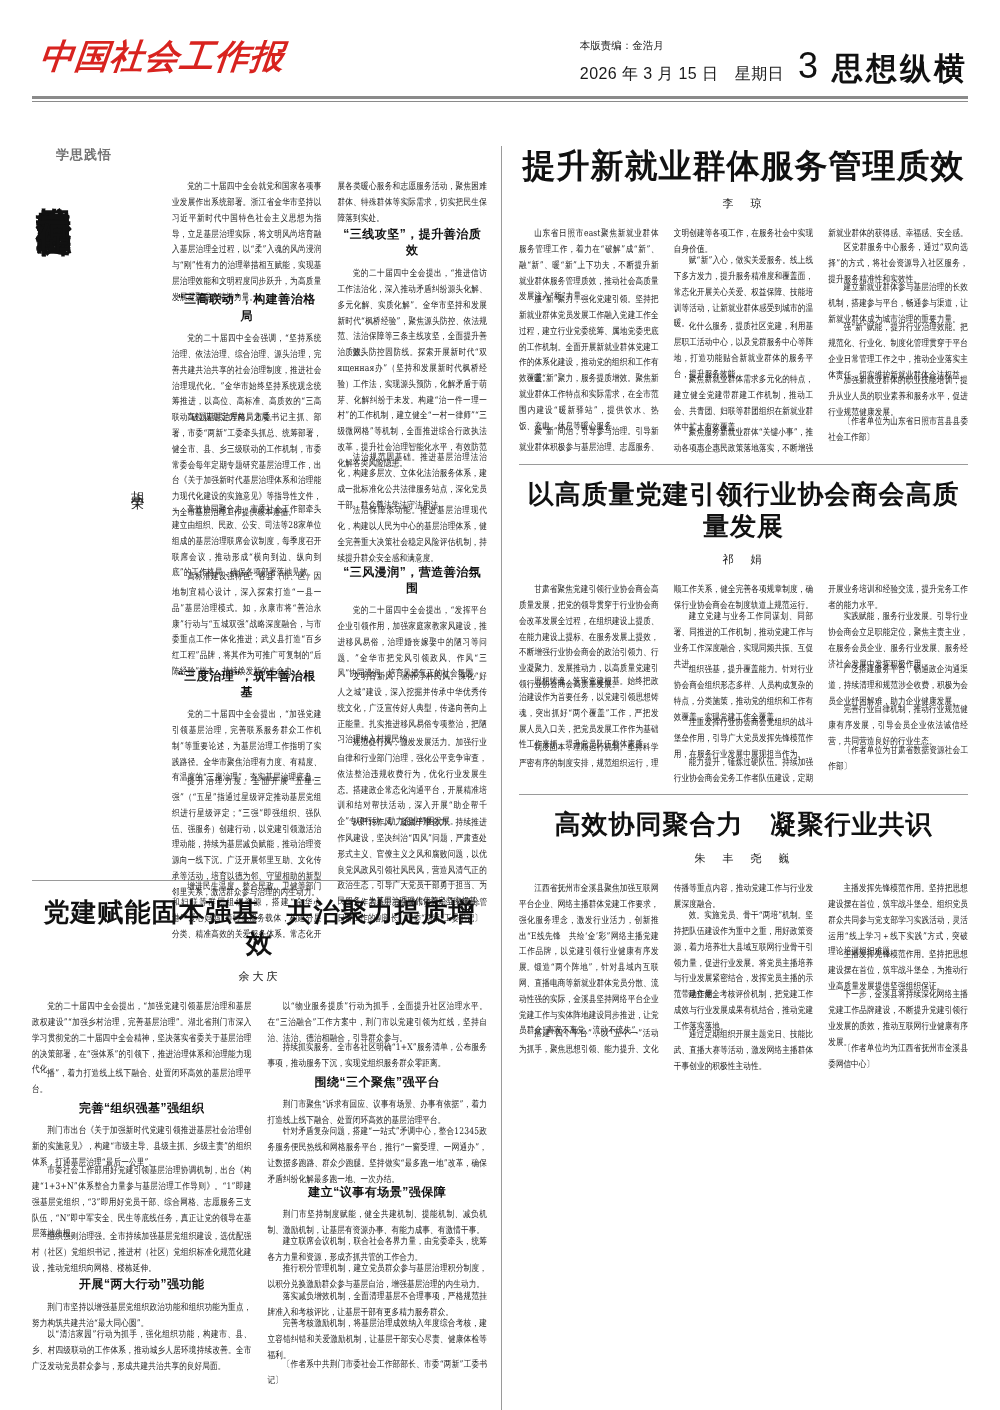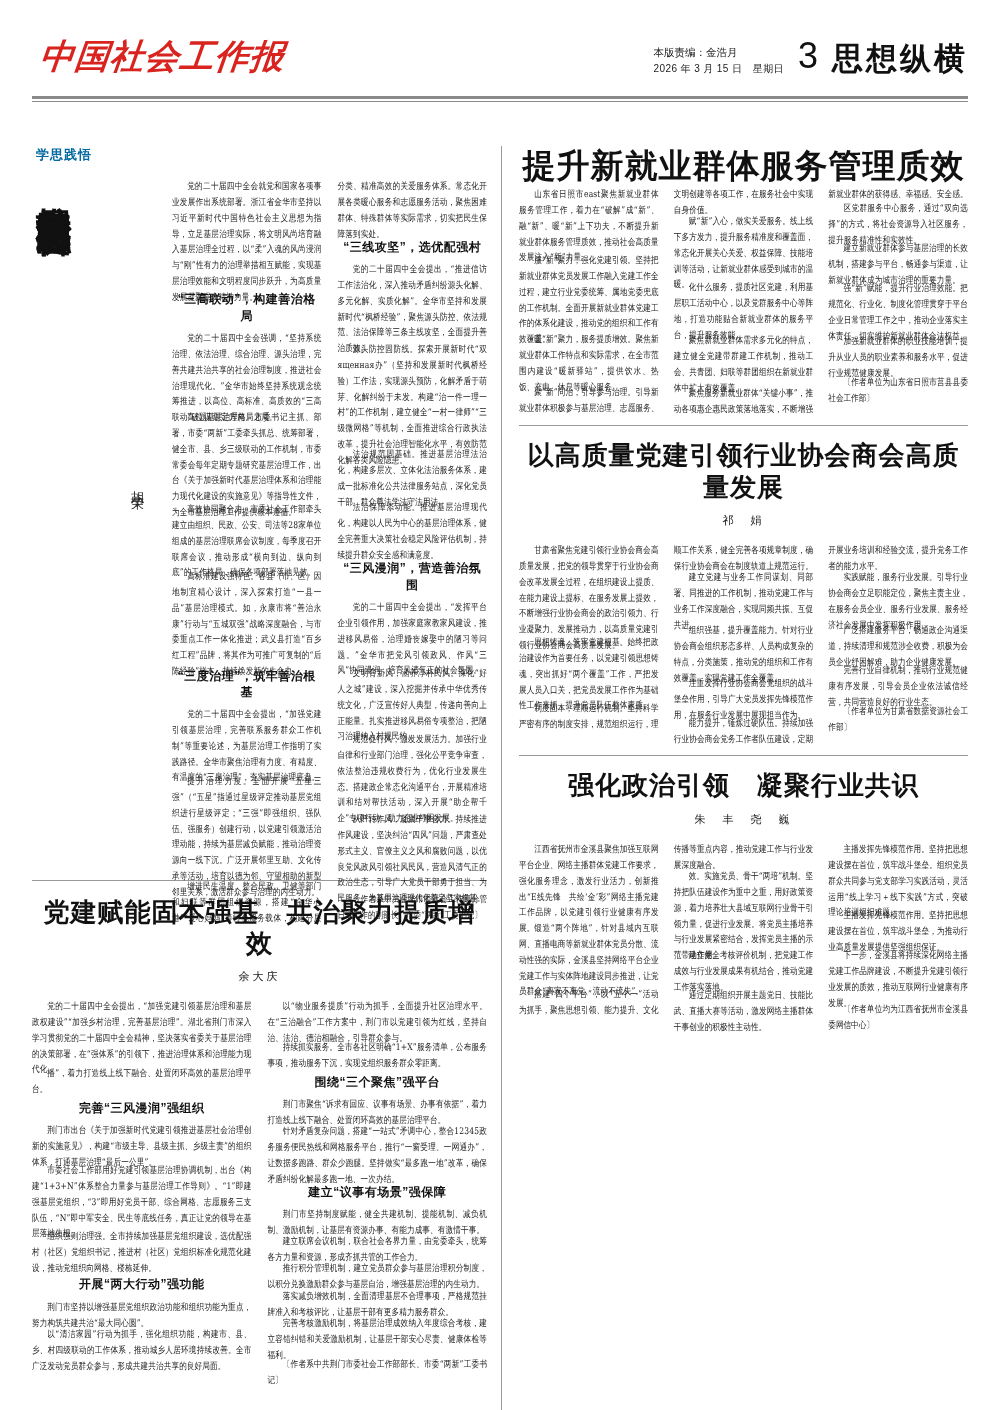--- a/index.html
+++ b/index.html
@@ -19,37 +19,37 @@
     font-family:"DejaVu Serif",serif;
     font-size:34px;font-weight:700;color:#d8231f;
     letter-spacing:1px;
     font-style:italic;
     transform:skewX(-6deg);
     white-space:nowrap;
   }
   .head-right{position:absolute;right:0;top:0;display:flex;align-items:flex-end;gap:14px;}
   .head-meta{text-align:left;font-family:"Liberation Sans","DejaVu Sans",sans-serif;line-height:1.5;}
   .head-meta .editor{font-size:10.5px;color:#1a1a1a;}
-  .head-meta .date{font-size:10px;color:#1a1a1a;letter-spacing:.4px;}
+  .head-meta .date{font-size:16px;color:#1a1a1a;letter-spacing:.4px;margin-top:8px;}
   .pageno{font-size:36px;font-weight:400;color:#111;line-height:1;font-family:"Liberation Sans","DejaVu Sans",sans-serif;padding-bottom:2px;}
   .section-title{font-size:31px;font-weight:700;color:#111;line-height:1;letter-spacing:3px;padding-bottom:2px;}
   .rule-thick{margin:6px 32px 0 32px;height:3px;background:#8a8a8a;}
   .rule-thin{margin:2px 32px 0 32px;height:1px;background:#8a8a8a;}
 
   
   .body-area{position:absolute;left:32px;top:108px;right:32px;bottom:18px;}
   .vdivider{position:absolute;top:0;bottom:0;width:1px;background:#9a9a9a;left:469px;}
 
   .left-zone{position:absolute;left:0;top:0;width:455px;}
   .right-zone{position:absolute;left:487px;top:0;width:449px;}
 
   .kicker{
     font-family:"Liberation Sans","DejaVu Sans",sans-serif;
-    font-size:13px;font-weight:700;color:#0369a1;letter-spacing:1px;
-    margin:0 0 10px 4px;
+    font-size:13px;font-weight:700;color:#737373;letter-spacing:1px;
+    margin:0 0 10px 24px;
   }
 
   
   .art1{position:relative;height:690px;}
   .art1-head{position:absolute;left:4px;top:6px;width:132px;height:560px;}
   .vtitle{
     writing-mode:vertical-rl;text-orientation:upright;
     font-family:"DejaVu Serif",serif;
     font-size:35px;font-weight:700;line-height:1.02;letter-spacing:1px;
     height:540px;
@@ -147,21 +147,21 @@
             <span>“三高联动”，构建善治格局</span>
           </div>
           <p class="ptext">党的二十届四中全会强调，“坚持系统治理、依法治理、综合治理、源头治理，完善共建共治共享的社会治理制度，推进社会治理现代化。”金华市始终坚持系统观念统筹推进，以高位、高标准、高质效的“三高联动”破题基层治理格局之局。</p>
           <p class="ptext">高位谋划定方向。市委书记主抓、部署，市委“两新”工委牵头抓总、统筹部署，健全市、县、乡三级联动的工作机制，市委常委会每年定期专题研究基层治理工作，出台《关于加强新时代基层治理体系和治理能力现代化建设的实施意见》等指导性文件，为全市基层治理工作提供根本遵循。</p>
           <p class="ptext">高效协同聚合力。市委社会工作部牵头建立由组织、民政、公安、司法等28家单位组成的基层治理联席会议制度，每季度召开联席会议，推动形成“横向到边、纵向到底”的工作格局，确保各项部署落地见效。</p>
           <p class="ptext">高标准建设强特色。各县（市、区）因地制宜精心设计，深入探索打造“一县一品”基层治理模式。如，永康市将“善治永康”行动与“五城双强”战略深度融合，与市委重点工作一体化推进；武义县打造“百乡红工程”品牌，将其作为可推广可复制的“后陈经验”样本，持续焕发新的生命力。</p>
           <div class="sub">“三度治理”，筑牢善治根基</div>
           <p class="ptext">党的二十届四中全会提出，“加强党建引领基层治理，完善联系服务群众工作机制”等重要论述，为基层治理工作指明了实践路径。金华市聚焦治理有力度、有精度、有温度的“三度治理”，夯实基层治理底盘。</p>
           <p class="ptext">提升治理力度。全面开展“五星三强”（“五星”指通过星级评定推动基层党组织进行星级评定；“三强”即强组织、强队伍、强服务）创建行动，以党建引领激活治理动能，持续为基层减负赋能，推动治理资源向一线下沉。广泛开展邻里互助、文化传承等活动，培育以德为邻、守望相助的新型邻里关系，激活群众参与治理的内生动力。</p>
           <p class="ptext">增进民生温度。整合民政、卫健等部门和妇联等群团组织资源，搭建“金华心港”“爱心妈妈”等特色服务载体，构建分层分类、精准高效的关爱服务体系。常态化开展各类暖心服务和志愿服务活动，聚焦困难群体、特殊群体等实际需求，切实把民生保障落到实处。</p>
-          <div class="sub">“三线攻坚”，选优配强村</div>
+          <div class="sub">“三线攻坚”，提升善治质效</div>
           <p class="ptext">党的二十届四中全会提出，“推进信访工作法治化，深入推动矛盾纠纷源头化解、多元化解、实质化解”。金华市坚持和发展新时代“枫桥经验”，聚焦源头防控、依法规范、法治保障等三条主线攻坚，全面提升善治质效。</p>
           <p class="ptext">源头防控固防线。探索开展新时代“双ященная办”（坚持和发展新时代枫桥经验）工作法，实现源头预防，化解矛盾于萌芽、化解纠纷于未发。构建“治一件一理一村”的工作机制，建立健全“一村一律师”“三级微网格”等机制，全面推进综合行政执法改革，提升社会治理智能化水平，有效防范化解各类风险隐患。</p>
           <p class="ptext">法治规范固基础。推进基层治理法治化，构建多层次、立体化法治服务体系，建成一批标准化公共法律服务站点，深化党员干部、群众尊法学法守法用法。</p>
           <p class="ptext">法治保障添动能。推进基层治理现代化，构建以人民为中心的基层治理体系，健全完善重大决策社会稳定风险评估机制，持续提升群众安全感和满意度。</p>
           <div class="sub">“三风漫润”，营造善治氛围</div>
           <p class="ptext">党的二十届四中全会提出，“发挥平台企业引领作用，加强家庭家教家风建设，推进移风易俗，治理婚丧嫁娶中的陋习等问题。”金华市把党风引领政风、作风“三风”协同漫润，培育风清气正的社会氛围。</p>
           <p class="ptext">文明育新风，涵养淳朴民风。深化“好人之城”建设，深入挖掘并传承中华优秀传统文化，广泛宣传好人典型，传递向善向上正能量。扎实推进移风易俗专项整治，把陋习治理纳入村规民约。</p>
           <p class="ptext">规范促行风，激发发展活力。加强行业自律和行业部门治理，强化公平竞争审查，依法整治违规收费行为，优化行业发展生态。搭建政企常态化沟通平台，开展精准培训和结对帮扶活动，深入开展“助企帮千企”专项行动，助力企业纾困发展。</p>
           <p class="ptext">从严转作风，凝聚干事合力。持续推进作风建设，坚决纠治“四风”问题，严肃查处形式主义、官僚主义之风和腐败问题，以优良党风政风引领社风民风，营造风清气正的政治生态，引导广大党员干部勇于担当、为民服务，为基层治理现代化奠定坚实根基。</p>
           <p class="credit">〔作者系中共金华市委社会工作部分管日常工作的副部长、市委“两新”工委书记〕</p>
@@ -169,21 +169,21 @@
       </div>
 
       <div class="hsep-left"></div>
 
       <div class="art-h">
         <div class="htitle mid">党建赋能固本强基　共治聚力提质增效</div>
         <div class="hauthor">余大庆</div>
         <div class="cols2">
           <p class="ptext">党的二十届四中全会提出，“加强党建引领基层治理和基层政权建设”“加强乡村治理，完善基层治理”。湖北省荆门市深入学习贯彻党的二十届四中全会精神，坚决落实省委关于基层治理的决策部署，在“强体系”的引领下，推进治理体系和治理能力现代化。</p>
           <p class="ptext">播”，着力打造线上线下融合、处置闭环高效的基层治理平台。</p>
-          <div class="sub">完善“三风漫润”强组织</div>
+          <div class="sub">完善“组织强基”强组织</div>
           <p class="ptext">荆门市出台《关于加强新时代党建引领推进基层社会治理创新的实施意见》，构建“市级主导、县级主抓、乡级主责”的组织体系，打通基层治理“最后一公里”。</p>
           <p class="ptext">市委社会工作部用好党建引领基层治理协调机制，出台《构建“1+3+N”体系整合力量参与基层治理工作导则》。“1”即建强基层党组织，“3”即用好党员干部、综合网格、志愿服务三支队伍，“N”即中军安全、民生等底线任务，真正让党的领导在基层落地生根。</p>
           <p class="ptext">组织强则治理强。全市持续加强基层党组织建设，选优配强村（社区）党组织书记，推进村（社区）党组织标准化规范化建设，推动党组织向网格、楼栋延伸。</p>
           <div class="sub">开展“两大行动”强功能</div>
           <p class="ptext">荆门市坚持以增强基层党组织政治功能和组织功能为重点，努力构筑共建共治“最大同心圆”。</p>
           <p class="ptext">以“清洁家园”行动为抓手，强化组织功能，构建市、县、乡、村四级联动的工作体系，推动城乡人居环境持续改善。全市广泛发动党员群众参与，形成共建共治共享的良好局面。</p>
           <p class="ptext">以“物业服务提质”行动为抓手，全面提升社区治理水平。在“三治融合”工作方案中，荆门市以党建引领为红线，坚持自治、法治、德治相融合，引导群众参与。</p>
           <p class="ptext">持续抓实服务。全市各社区明确“1+X”服务清单，公布服务事项，推动服务下沉，实现党组织服务群众零距离。</p>
           <div class="sub">围绕“三个聚焦”强平台</div>
           <p class="ptext">荆门市聚焦“诉求有回应、议事有场景、办事有依据”，着力打造线上线下融合、处置闭环高效的基层治理平台。</p>
@@ -197,20 +197,21 @@
           <p class="credit">〔作者系中共荆门市委社会工作部部长、市委“两新”工委书记〕</p>
         </div>
       </div>
     </div>
 
     <div class="right-zone">
 
 
       <div class="art-h">
         <div class="htitle big">提升新就业群体服务管理质效</div>
+        <div class="hauthor">李　琼</div>
         <div class="cols3">
           <p class="ptext">山东省日照市east聚焦新就业群体服务管理工作，着力在“破解”成“新”、融“新”、暖“新”上下功夫，不断提升新就业群体服务管理质效，推动社会高质量发展注入“新”力量。</p>
           <p class="ptext">服“新”聚力，强化党建引领。坚持把新就业群体党员发展工作融入党建工作全过程，建立行业党委统筹、属地党委兜底的工作机制。全面开展新就业群体党建工作的体系化建设，推动党的组织和工作有效覆盖。</p>
           <p class="ptext">暖“新”聚力，服务提质增效。聚焦新就业群体工作特点和实际需求，在全市范围内建设“暖新驿站”，提供饮水、热饭、充电、休息等暖心服务。</p>
           <p class="ptext">聚“新”同治，引导参与治理。引导新就业群体积极参与基层治理、志愿服务、文明创建等各项工作，在服务社会中实现自身价值。</p>
           <p class="ptext">赋“新”入心，做实关爱服务。线上线下多方发力，提升服务精准度和覆盖面，常态化开展关心关爱、权益保障、技能培训等活动，让新就业群体感受到城市的温暖。</p>
           <p class="ptext">化什么服务，提质社区党建，利用基层职工活动中心，以及党群服务中心等阵地，打造功能贴合新就业群体的服务平台，提升服务效能。</p>
           <p class="ptext">聚焦新就业群体需求多元化的特点，建立健全党建带群建工作机制，推动工会、共青团、妇联等群团组织在新就业群体中扩大有效覆盖。</p>
           <p class="ptext">聚焦服务新就业群体“关键小事”，推动各项惠企惠民政策落地落实，不断增强新就业群体的获得感、幸福感、安全感。</p>
           <p class="ptext">区党群服务中心服务，通过“双向选择”的方式，将社会资源导入社区服务，提升服务精准性和实效性。</p>
@@ -237,21 +238,21 @@
           <p class="ptext">实践赋能，服务行业发展。引导行业协会商会立足职能定位，聚焦主责主业，在服务会员企业、服务行业发展、服务经济社会发展中发挥积极作用。</p>
           <p class="ptext">广泛搭建服务平台，畅通政企沟通渠道，持续清理和规范涉企收费，积极为会员企业纾困解难，助力企业健康发展。</p>
           <p class="ptext">完善行业自律机制，推动行业规范健康有序发展，引导会员企业依法诚信经营，共同营造良好的行业生态。</p>
           <p class="credit">〔作者单位为甘肃省数据资源社会工作部〕</p>
         </div>
       </div>
 
       <div class="hsep"></div>
 
       <div class="art-h">
-        <div class="htitle mid">强化政治引领　凝聚行业共识</div>
+        <div class="htitle mid">高效协同聚合力　凝聚行业共识</div>
         <div class="hauthor">朱　丰　尧　巍</div>
         <div class="cols3">
           <p class="ptext">江西省抚州市金溪县聚焦加强互联网平台企业、网络主播群体党建工作要求，强化服务理念，激发行业活力，创新推出“E线先锋　共绘‘金’彩”网络主播党建工作品牌，以党建引领行业健康有序发展。</p>
           <p class="ptext">锻造“两个阵地”，针对县域内互联网、直播电商等新就业群体党员分散、流动性强的实际，金溪县坚持网络平台企业党建工作与实体阵地建设同步推进，让党员群众“离家不离党、流动不流失”。</p>
           <p class="ptext">搭建“四个平台”，以“五个一”活动为抓手，聚焦思想引领、能力提升、文化传播等重点内容，推动党建工作与行业发展深度融合。</p>
           <p class="ptext">效。实施党员、骨干“两培”机制。坚持把队伍建设作为重中之重，用好政策资源，着力培养壮大县域互联网行业骨干引领力量，促进行业发展。将党员主播培养与行业发展紧密结合，发挥党员主播的示范带动作用。</p>
           <p class="ptext">建立健全考核评价机制，把党建工作成效与行业发展成果有机结合，推动党建工作落实落地。</p>
           <p class="ptext">通过定期组织开展主题党日、技能比武、直播大赛等活动，激发网络主播群体干事创业的积极性主动性。</p>
           <p class="ptext">主播发挥先锋模范作用。坚持把思想建设摆在首位，筑牢战斗堡垒。组织党员群众共同参与党支部学习实践活动，灵活运用“线上学习＋线下实践”方式，突破理论培训组织难题。</p>
           <p class="ptext">主播发挥先锋模范作用。坚持把思想建设摆在首位，筑牢战斗堡垒，为推动行业高质量发展提供坚强组织保证。</p>

